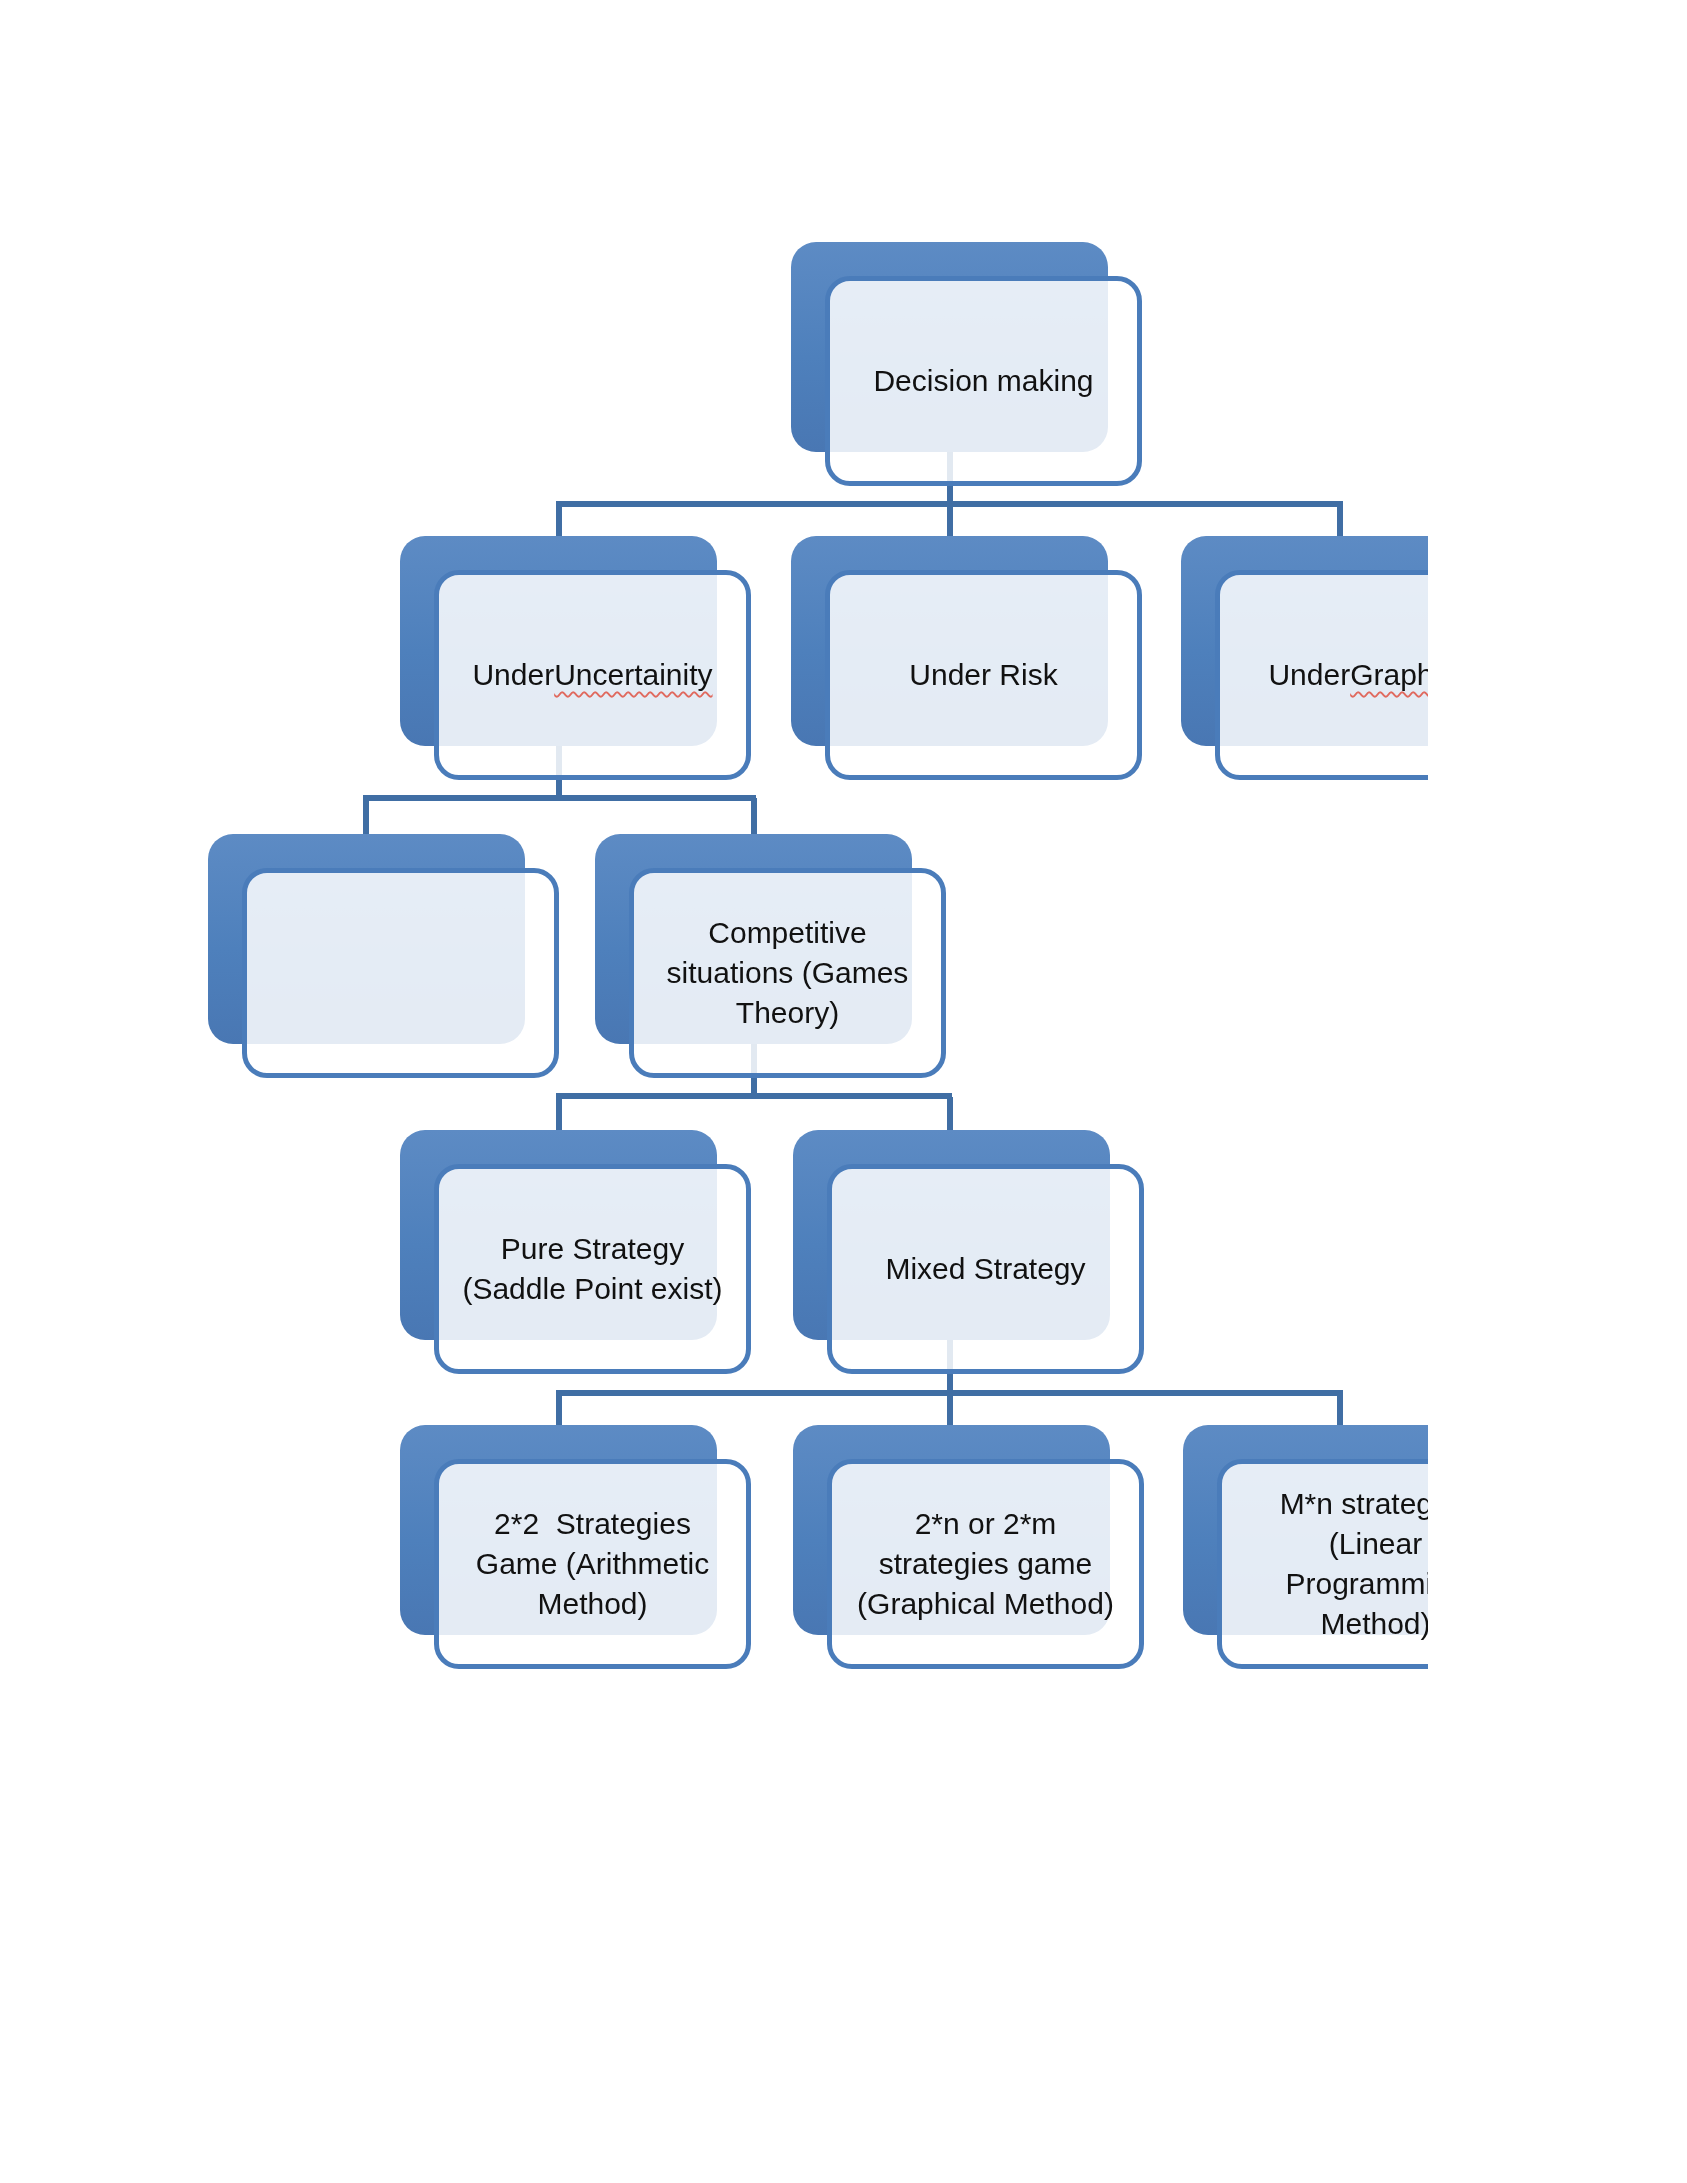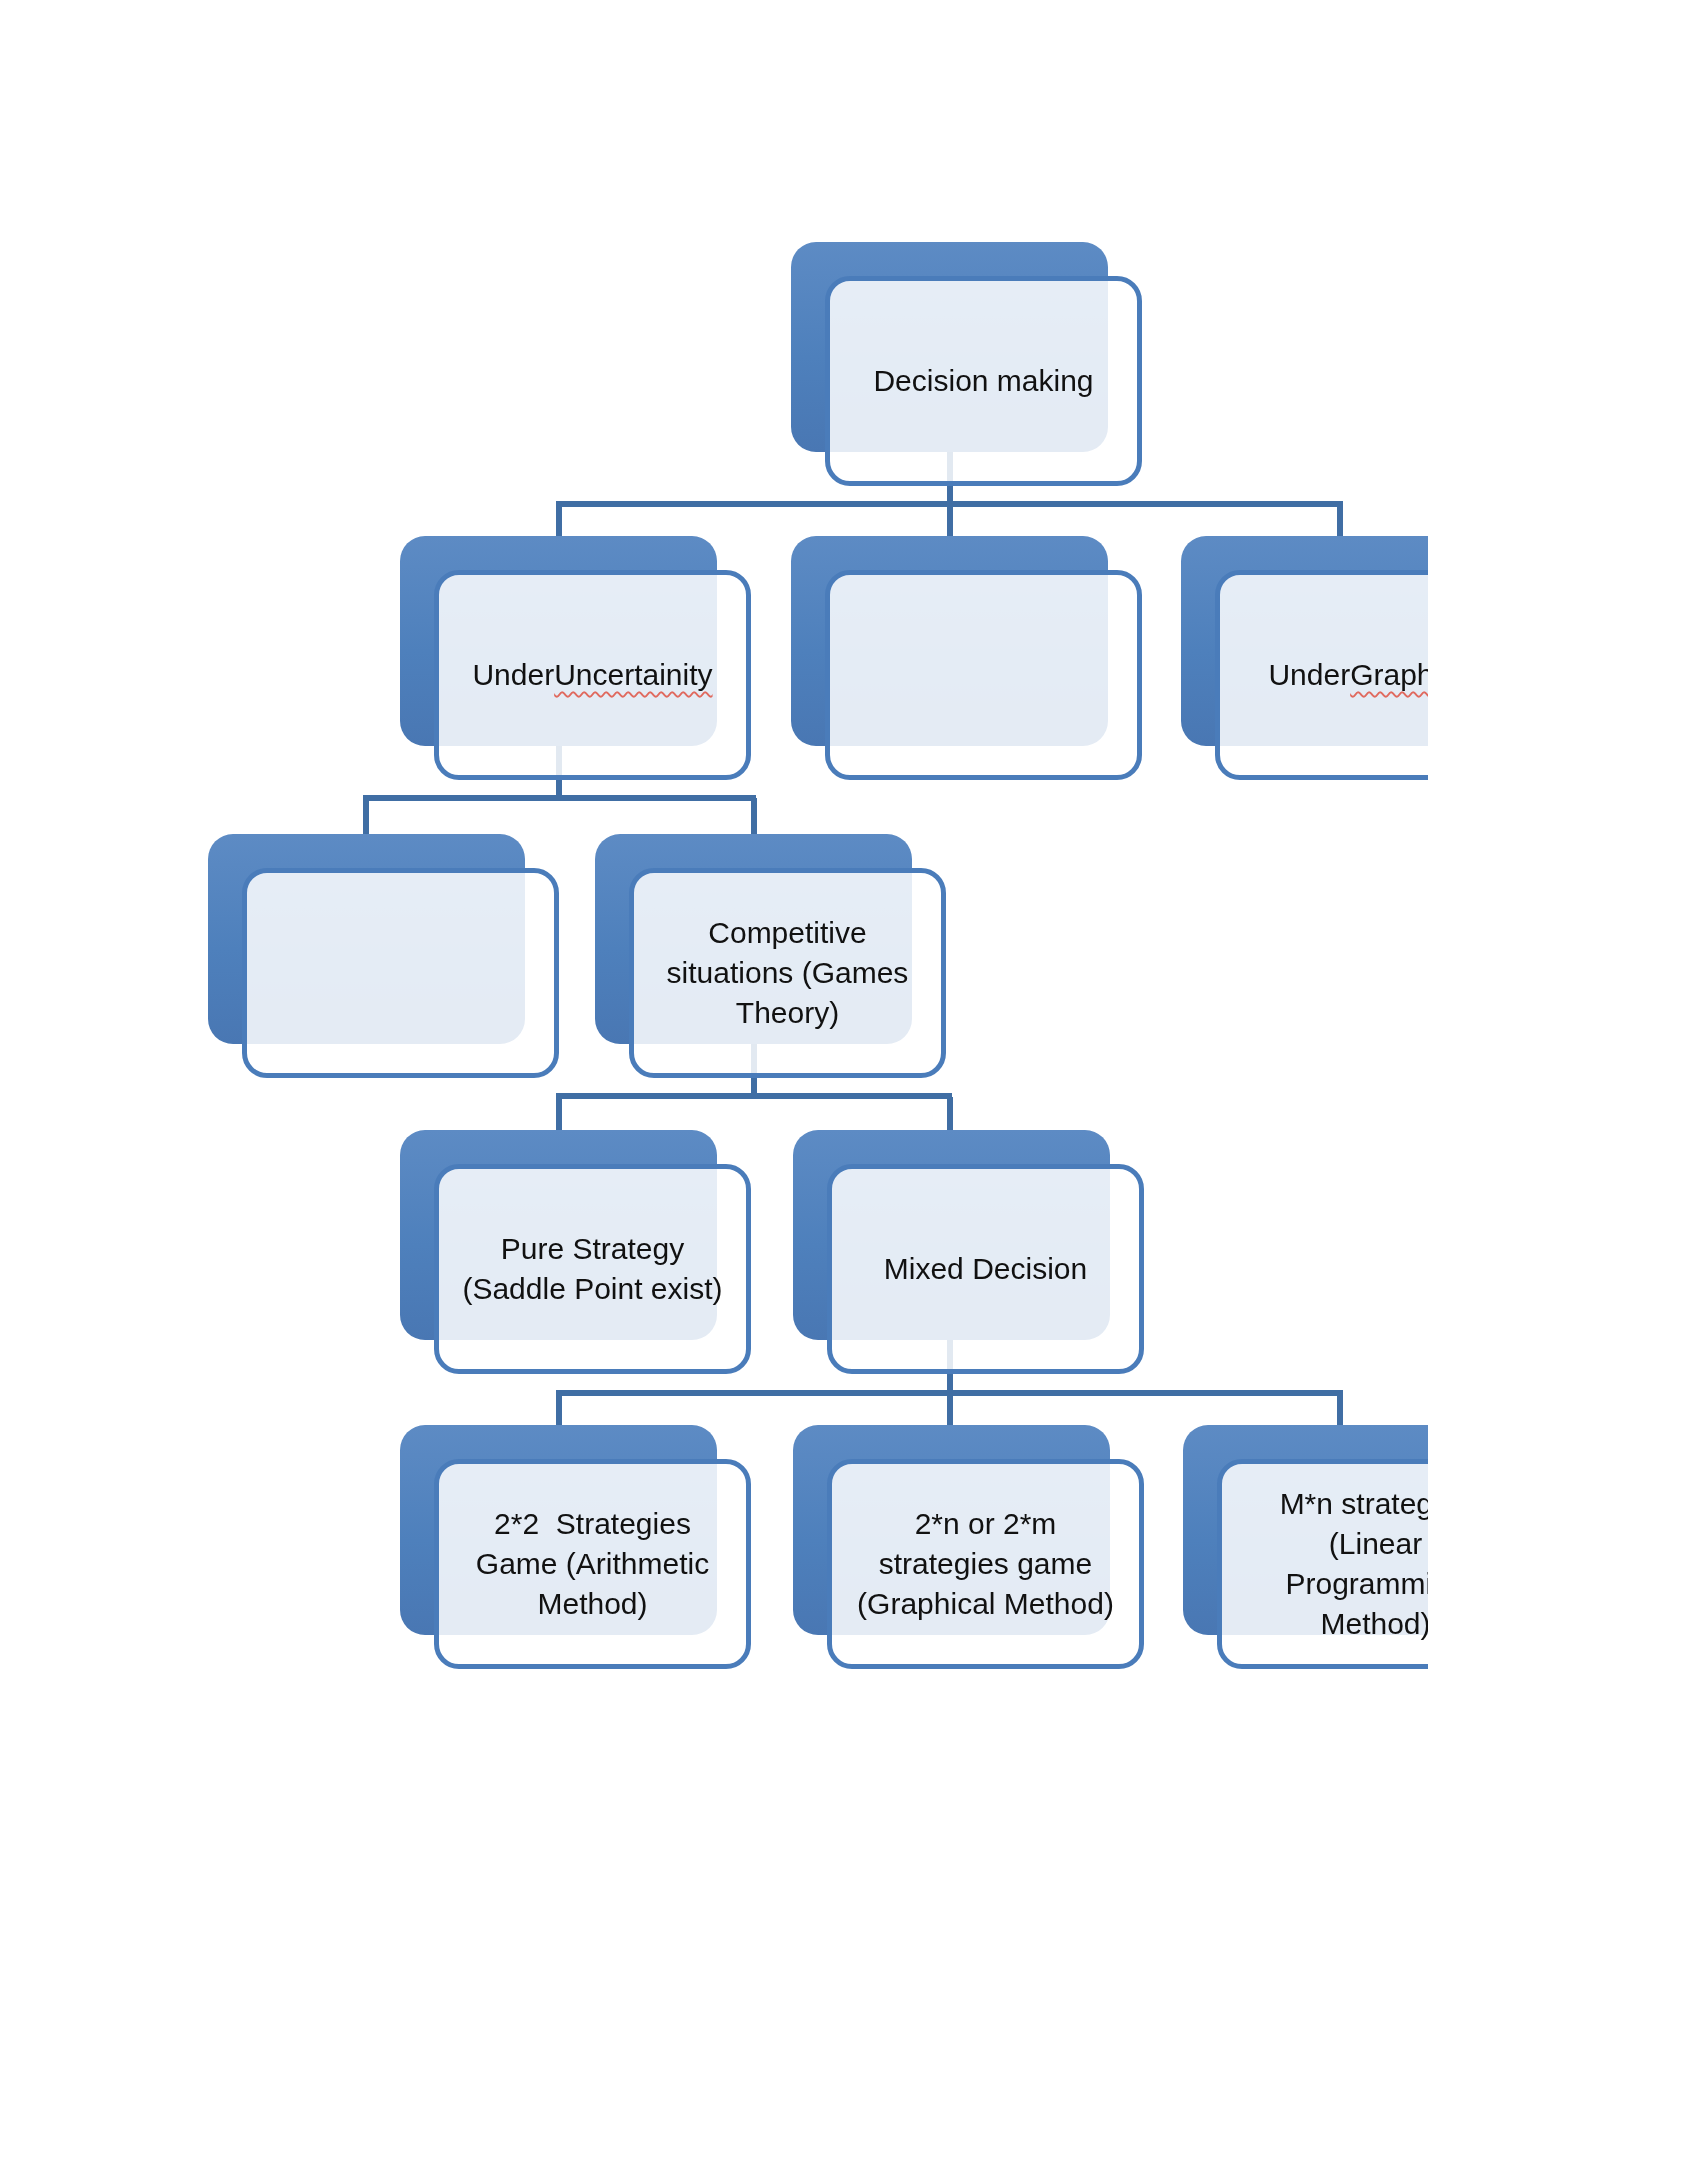--- a/index.html
+++ b/index.html
@@ -151,20 +151,21 @@
 
   <div class="node pos-n2">
     <div class="node-back"></div>
     <div class="node-front"></div>
     <div class="node-label"><span>Under </span><span class="squiggle">Uncertainity</span></div>
   </div>
 
   <div class="node pos-n3">
     <div class="node-back"></div>
     <div class="node-front"></div>
+    <div class="node-label">Under Risk</div>
   </div>
 
   <div class="node pos-n4">
     <div class="node-back"></div>
     <div class="node-front"></div>
     <div class="node-label"><span>Under </span><span class="squiggle">Graphical</span></div>
   </div>
 
   <div class="node pos-n5">
     <div class="node-back"></div>
@@ -182,21 +183,21 @@
   <div class="node pos-n7">
     <div class="node-back"></div>
     <div class="node-front"></div>
     <div class="node-label">Pure Strategy
 (Saddle Point exist)</div>
   </div>
 
   <div class="node pos-n8">
     <div class="node-back"></div>
     <div class="node-front"></div>
-    <div class="node-label">Mixed Decision</div>
+    <div class="node-label">Mixed Strategy</div>
   </div>
 
   <div class="node pos-n9">
     <div class="node-back"></div>
     <div class="node-front"></div>
     <div class="node-label">2*2&nbsp; Strategies
 Game (Arithmetic
 Method)</div>
   </div>
 

